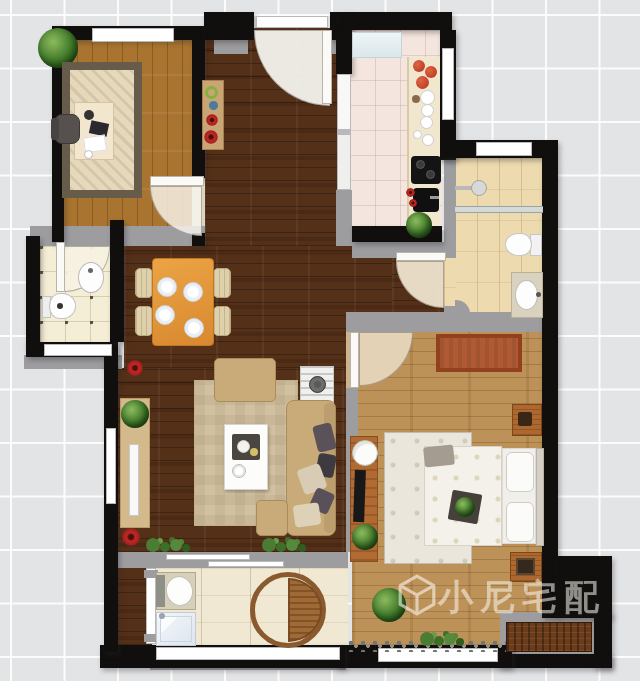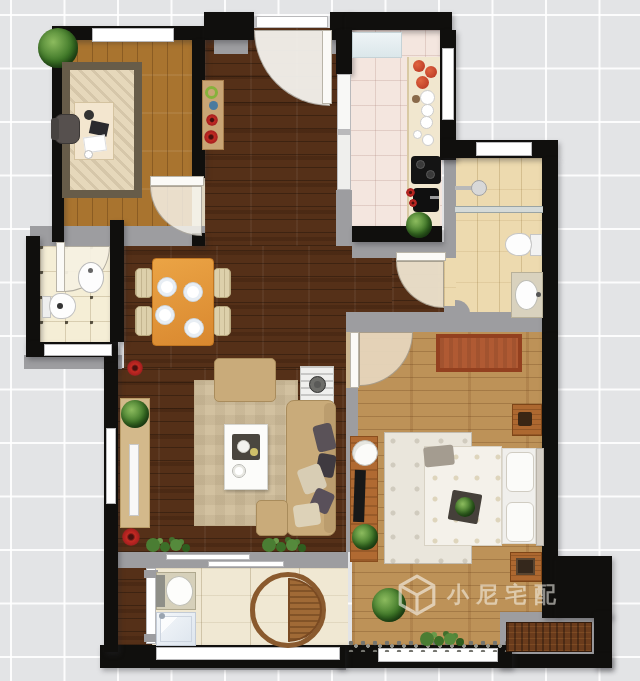--- a/index.html
+++ b/index.html
@@ -42,22 +42,22 @@
   .leaf{background:#fbfaf7;border:1px solid #b9b4a8;}
   .beige-furn{background:#c9ab7a;border:1px solid #a98c5c;border-radius:5px;}
   .chair-dining{background:#ddd0ab;background-image:repeating-linear-gradient(90deg, rgba(120,100,60,.25) 0 1px, transparent 1px 5px);border:1px solid #b8a87e;border-radius:5px;}
   .pillow{border-radius:4px;}
   .shrub{width:14px;height:14px;border-radius:50%;background:#4a7d33;
     box-shadow:12px 2px 0 -2px #3c6f28, 23px 0 0 -1px #558a3c, 33px 3px 0 -3px #2f5e1f, 7px -4px 0 -4px #6a9a4a, 19px -5px 0 -4px #416f2d, 28px -3px 0 -4px #518439;}
   .stones{background-image:radial-gradient(circle at 3px 3px, #75756f 2px, transparent 2.6px),
     radial-gradient(circle at 8px 6px, #93938c 1.6px, transparent 2.2px);background-size:12px 9px;}
   .nightstand{background:#ad6830;background-image:repeating-linear-gradient(0deg, rgba(70,35,8,.25) 0 1px, transparent 1px 5px);border:1px solid #7e4517;}
   .cabinet-wood{background:#6b3c1c;background-image:repeating-linear-gradient(90deg, rgba(0,0,0,.3) 0 2px, transparent 2px 7px),repeating-linear-gradient(0deg, rgba(255,180,90,.12) 0 1px, transparent 1px 6px);border:1px solid #331a0a;}
-  .watermark{display:flex;align-items:center;gap:9px;color:rgba(250,247,240,.55);
-    font-family:"DejaVu Sans",sans-serif;font-weight:700;font-size:22px;letter-spacing:7px;white-space:nowrap;}
+  .watermark{display:flex;align-items:flex-start;color:rgba(250,247,240,.55);
+    font-family:"DejaVu Sans",sans-serif;font-weight:700;font-size:35px;letter-spacing:7px;white-space:nowrap;}
 </style>
 </head>
 <body>
 
 <div class="plan">
 
   <div class="abs wood-study" style="left:62px;top:38px;width:132px;height:190px;"></div>
   <div class="abs wood-dark" style="left:204px;top:28px;width:134px;height:218px;"></div>
   <div class="abs wood-dark" style="left:124px;top:246px;width:268px;height:122px;"></div>
   <div class="abs wood-dark" style="left:392px;top:258px;width:52px;height:56px;"></div>

